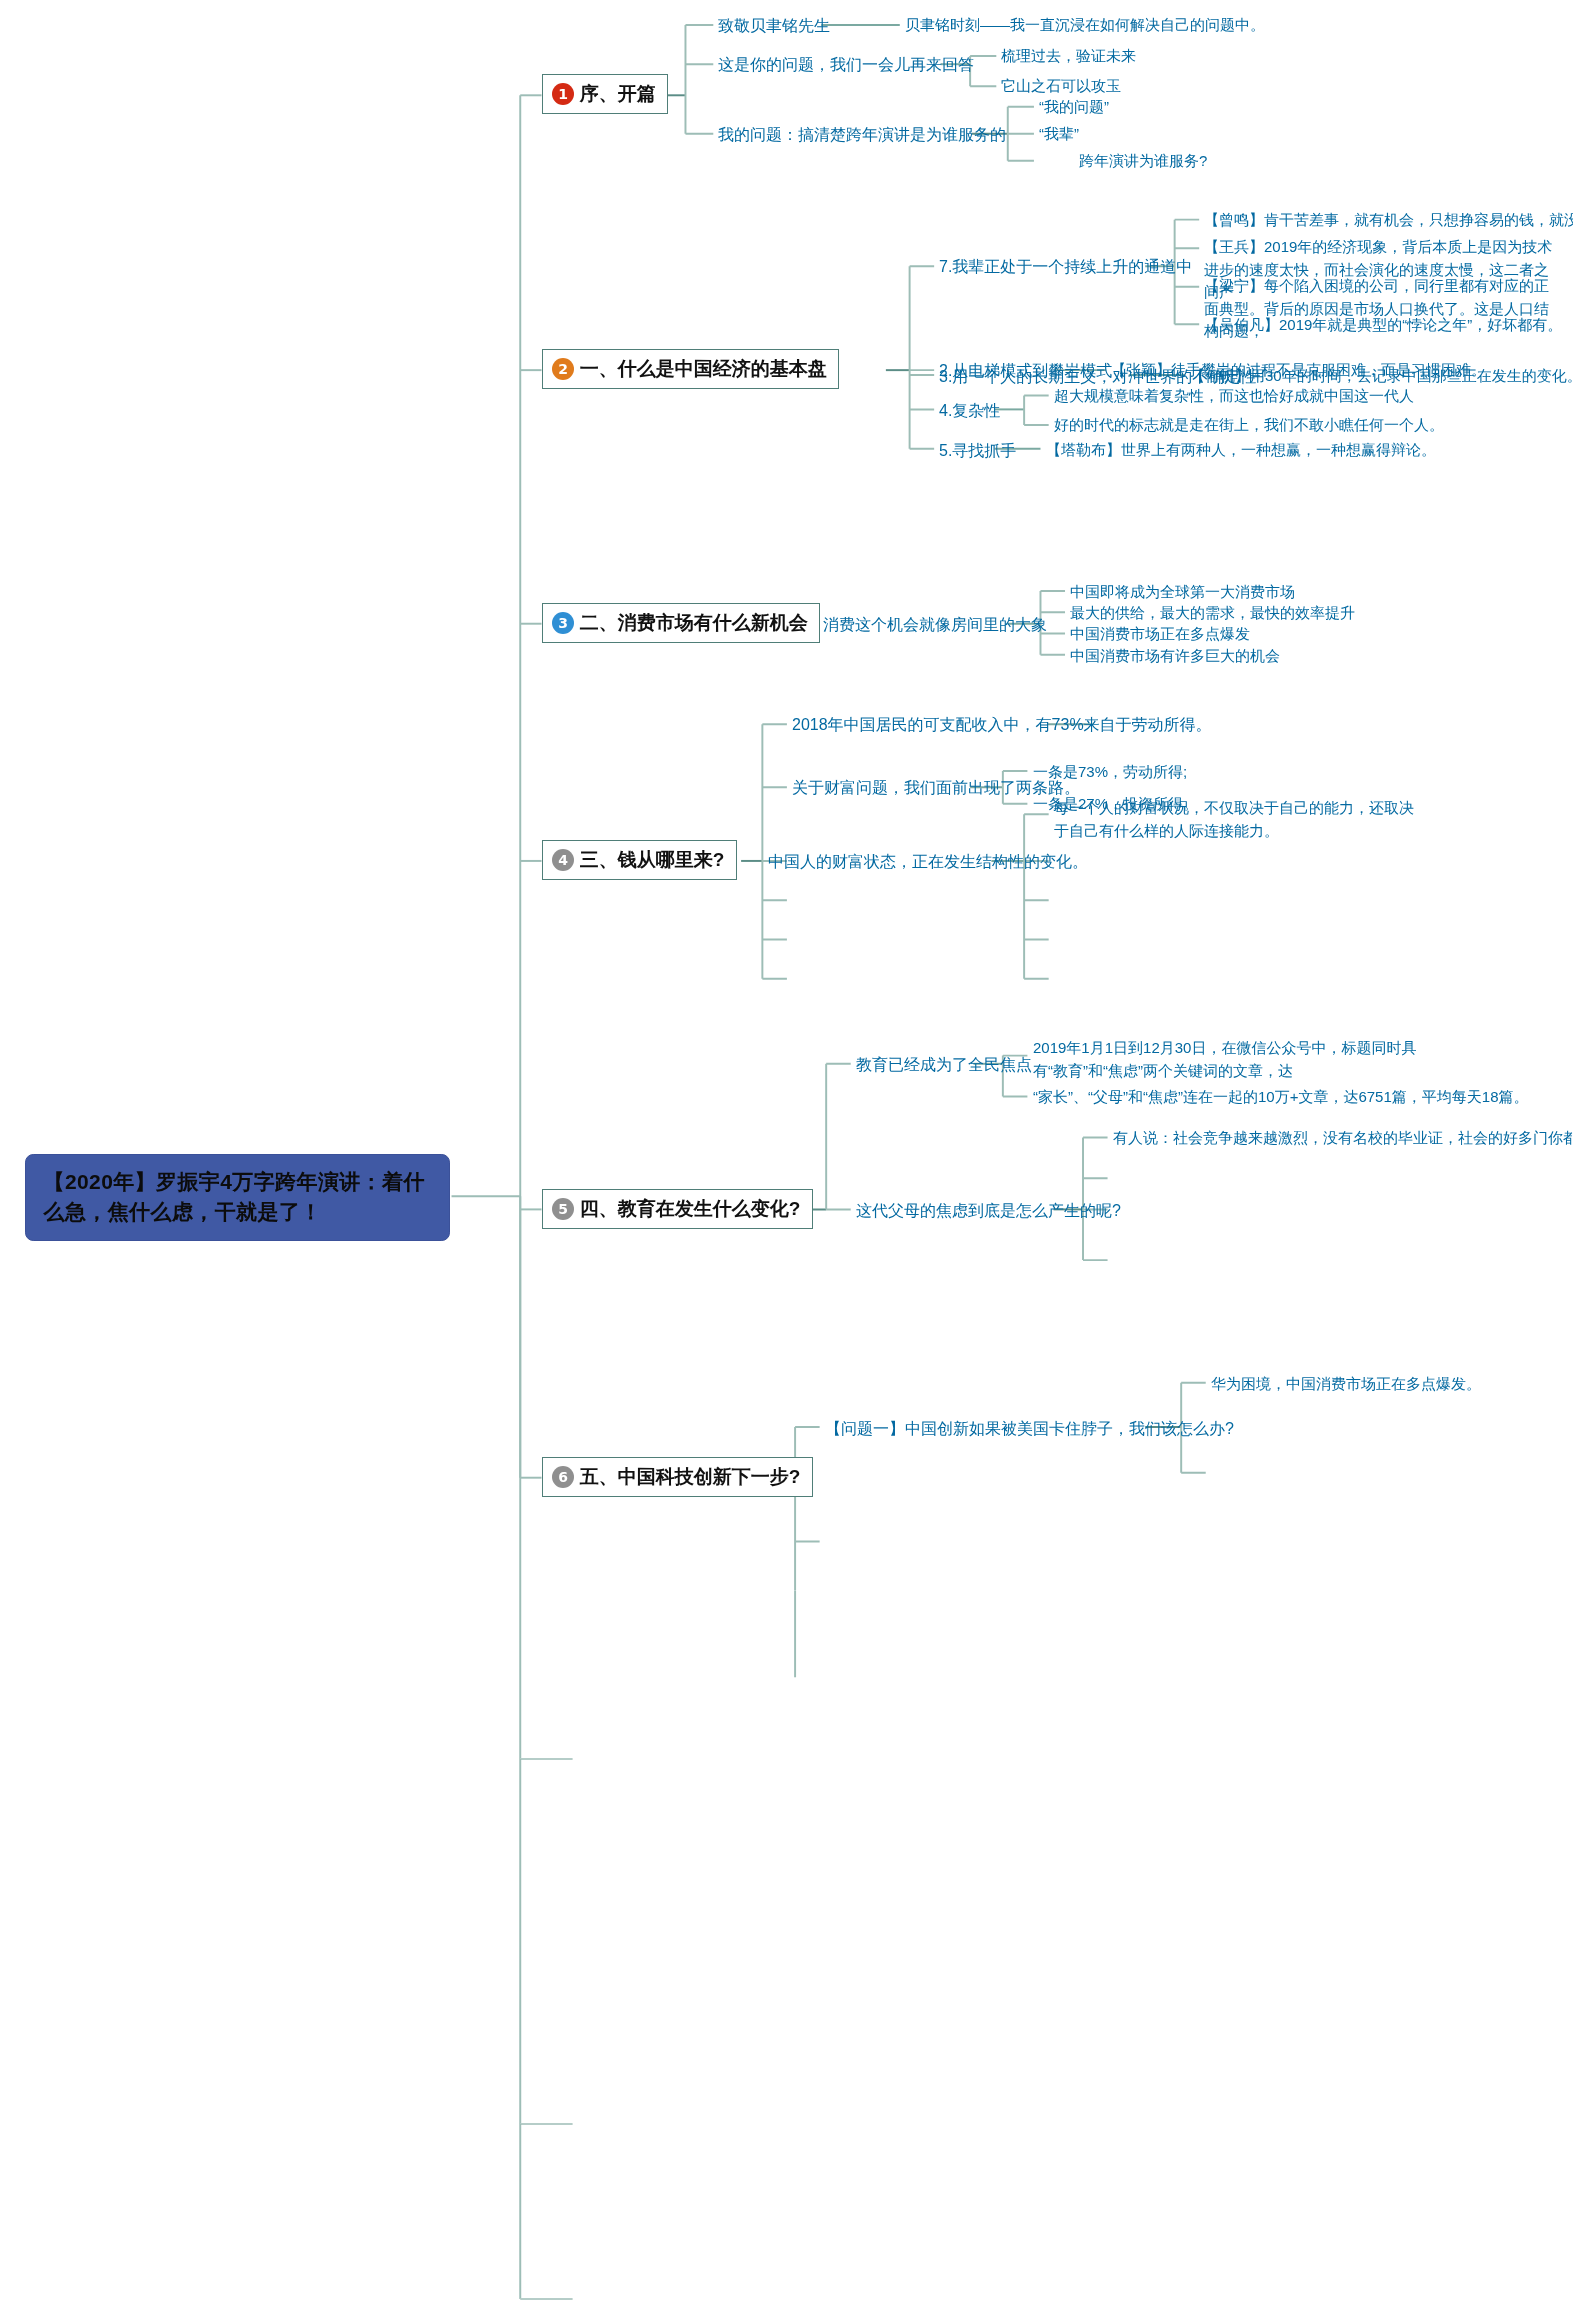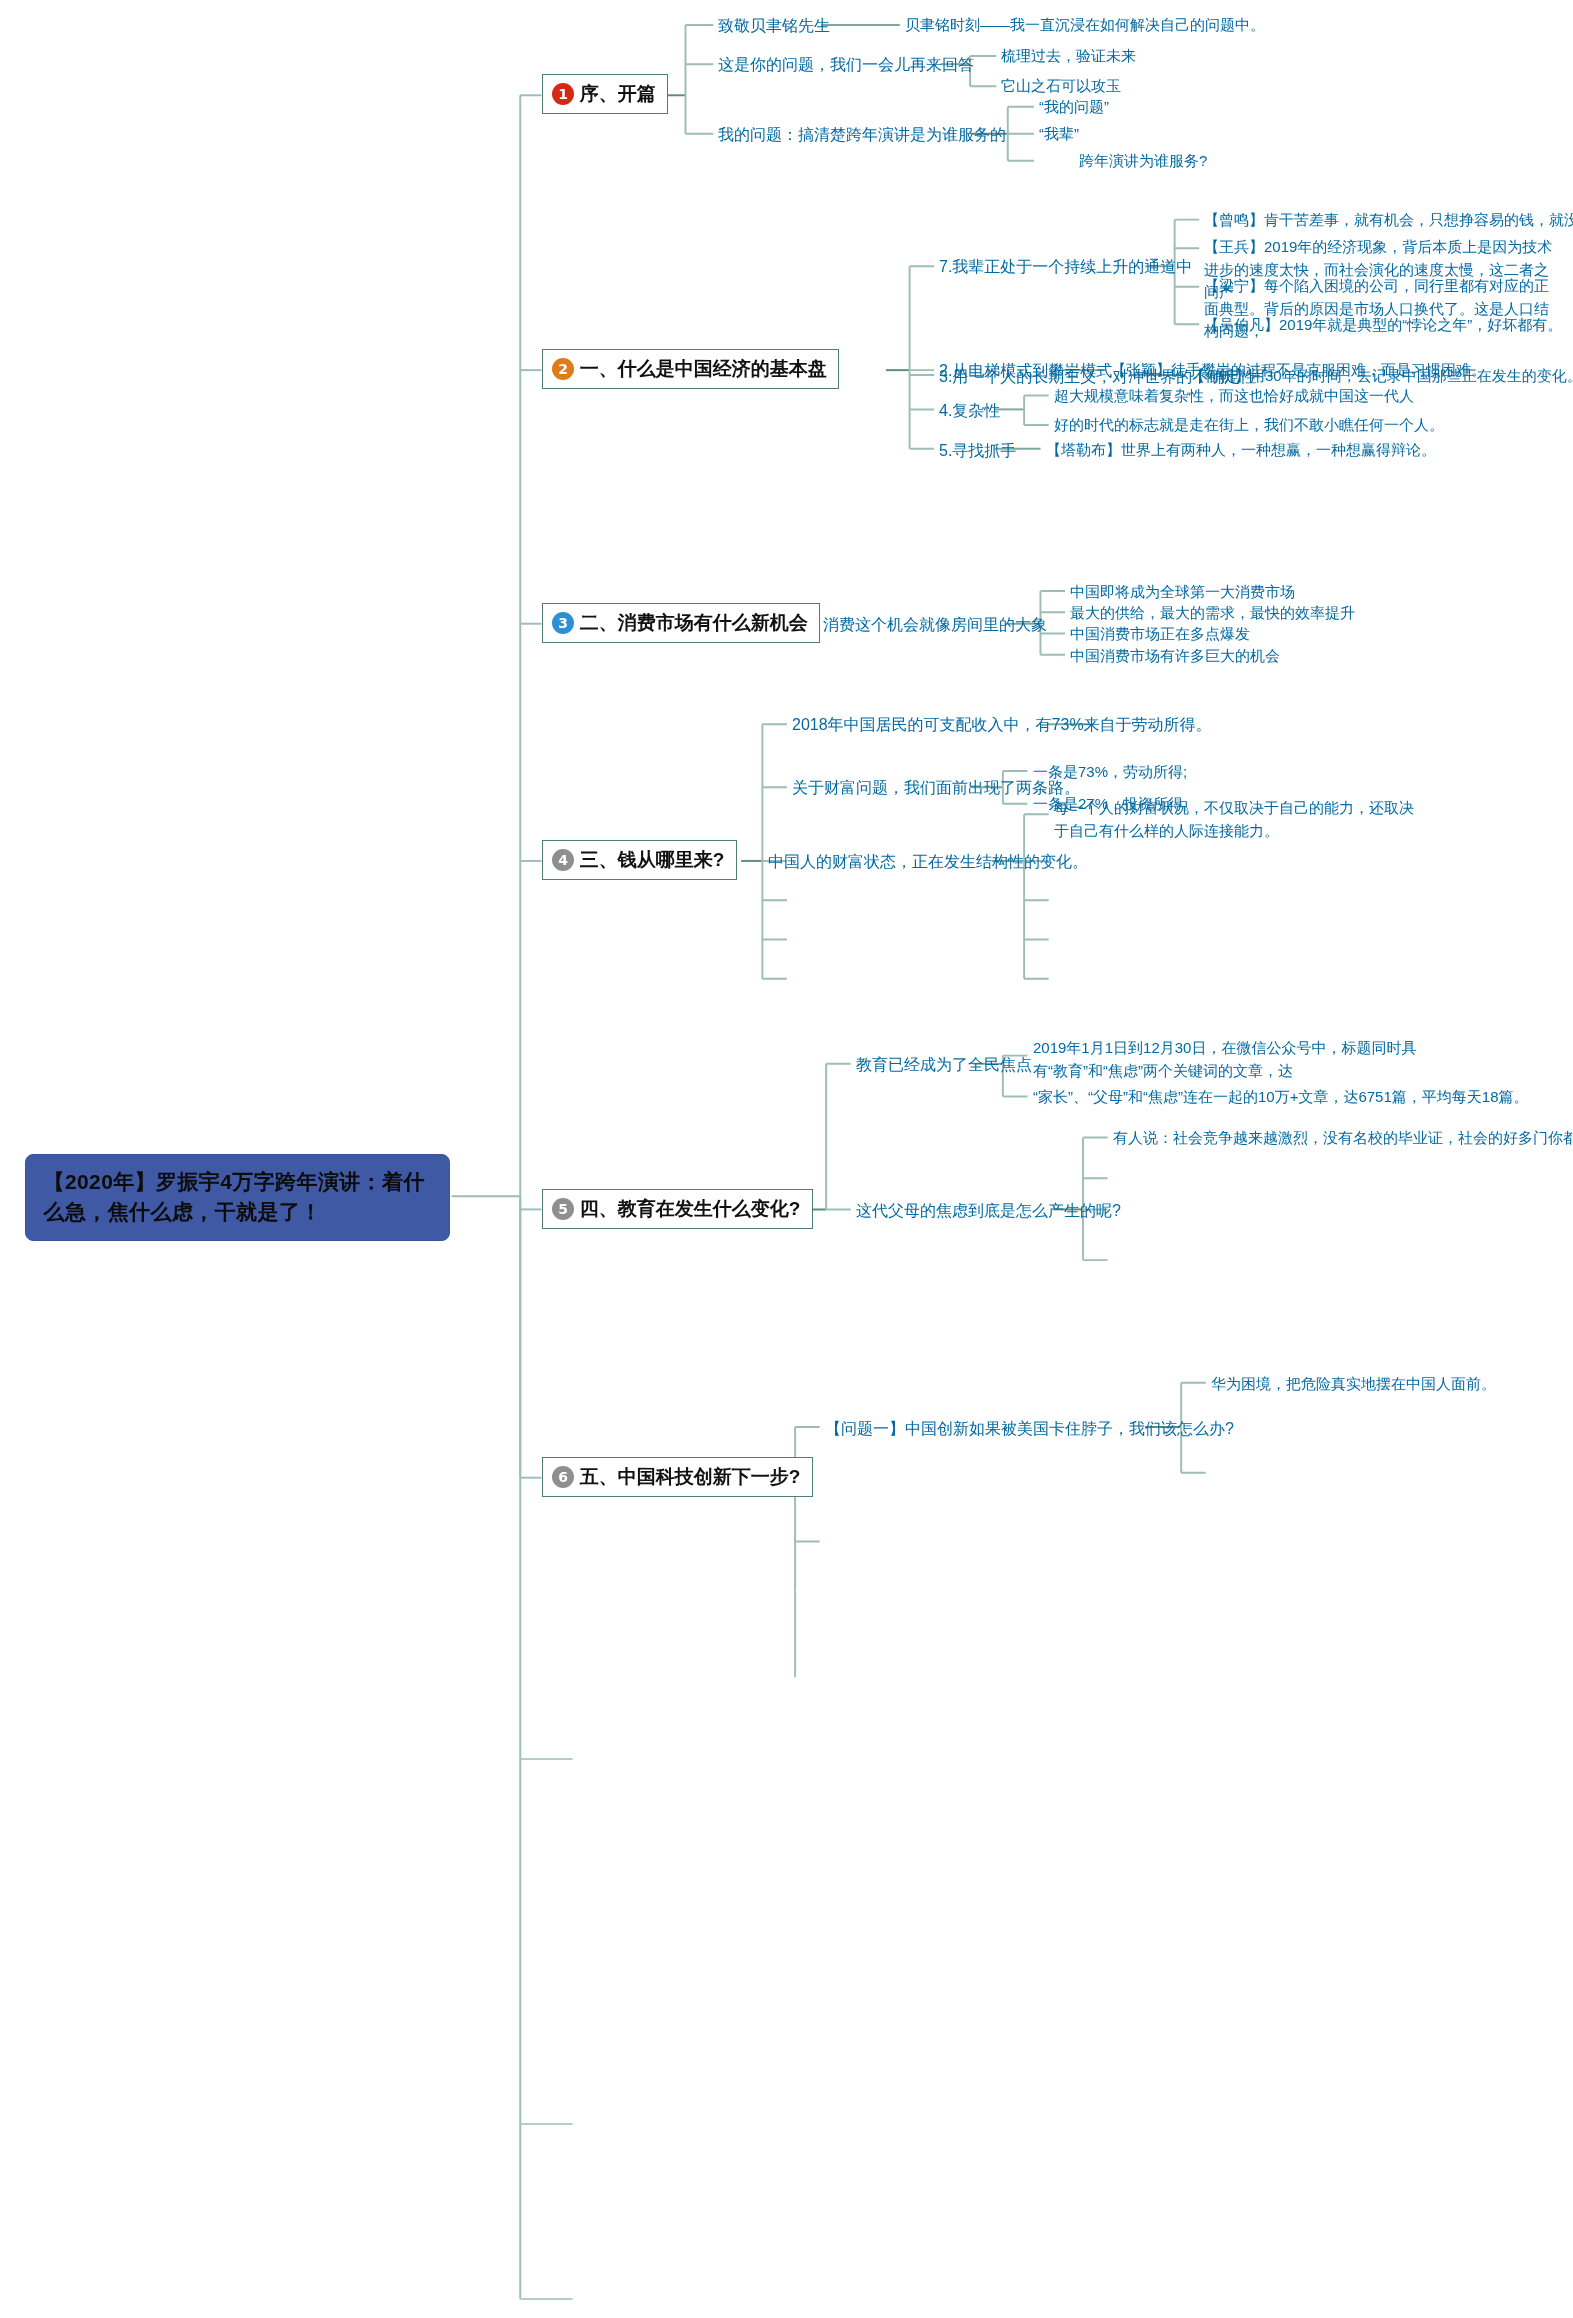--- a/index.html
+++ b/index.html
@@ -280,16 +280,16 @@
   <div class="node l3" style="left:1054px;top:797px;width:360px;">每一个人的财富状况，不仅取决于自己的能力，还取决于自己有什么样的人际连接能力。</div>
 
   <div class="node l2 nowrap" style="left:856px;top:1053px;">教育已经成为了全民焦点</div>
   <div class="node l3" style="left:1033px;top:1037px;width:385px;">2019年1月1日到12月30日，在微信公众号中，标题同时具有“教育”和“焦虑”两个关键词的文章，达</div>
   <div class="node l3 nowrap" style="left:1033px;top:1086px;">“家长”、“父母”和“焦虑”连在一起的10万+文章，达6751篇，平均每天18篇。</div>
 
   <div class="node l2 nowrap" style="left:856px;top:1199px;">这代父母的焦虑到底是怎么产生的呢?</div>
   <div class="node l3 nowrap" style="left:1113px;top:1127px;">有人说：社会竞争越来越激烈，没有名校的毕业证，社会的好多门你都敲不开;</div>
 
   <div class="node l2 nowrap" style="left:825px;top:1417px;">【问题一】中国创新如果被美国卡住脖子，我们该怎么办?</div>
-  <div class="node l3 nowrap" style="left:1211px;top:1373px;">华为困境，把危险真实地摆在中国人面前。</div>
+  <div class="node l3 nowrap" style="left:1211px;top:1373px;">华为困境，中国消费市场正在多点爆发。</div>
 
 </div>
 
 
 </body></html>

